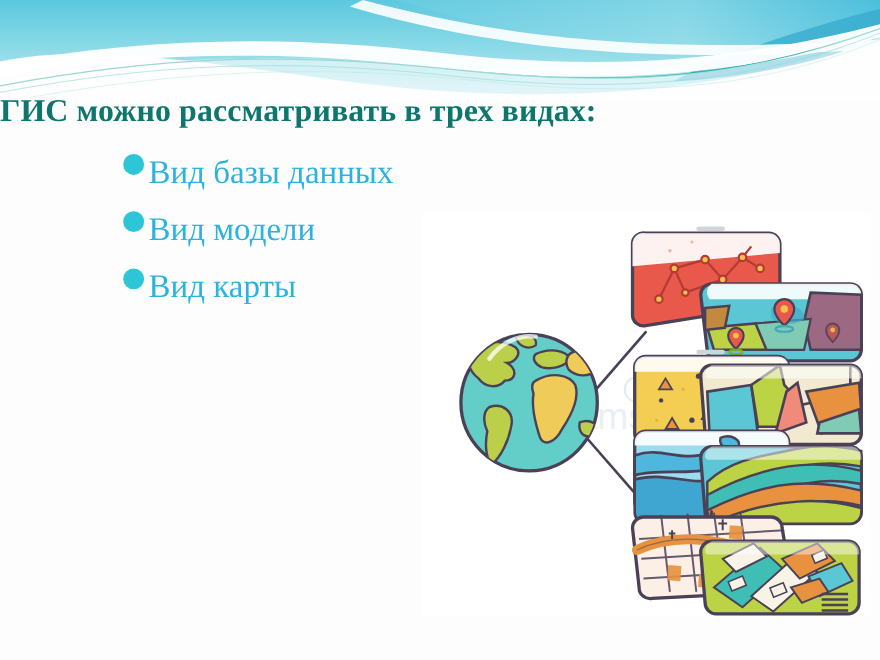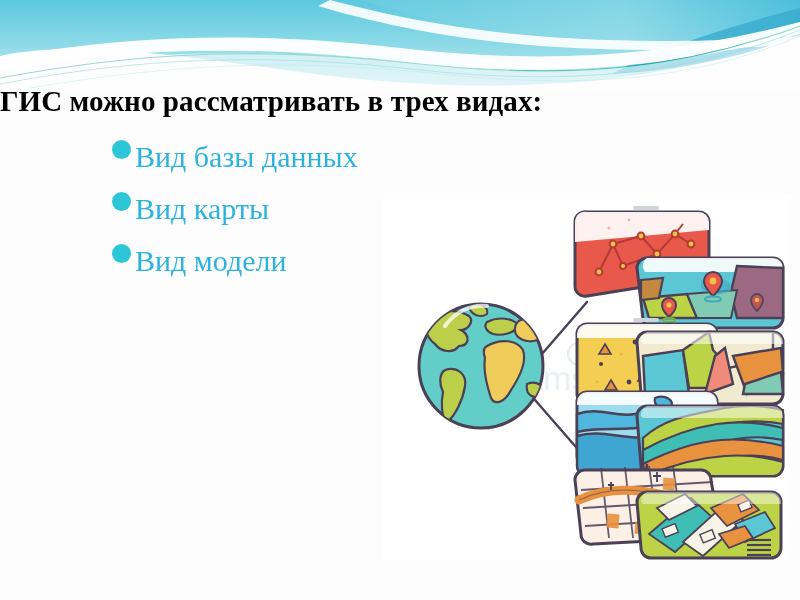--- a/index.html
+++ b/index.html
@@ -42,21 +42,21 @@
   .slide-title {
     position: absolute;
     left: 0px;
     top: 84px;
     width: 760px;
     font-family: "Liberation Serif", serif;
     font-weight: bold;
     font-size: 29px;
     line-height: 34px;
     letter-spacing: 0.1px;
-    color: #000000;
+    color: #0f766e;
     white-space: nowrap;
   }
 
   
   .bullet-list {
     position: absolute;
     left: 112px;
     top: 140px;
     width: 330px;
   }
@@ -150,26 +150,26 @@
 
   <div class="bullet-list">
 
     <div class="bullet-item">
       <span class="bullet-marker"></span>
       <span class="bullet-text">Вид базы данных</span>
     </div>
 
     <div class="bullet-item">
       <span class="bullet-marker"></span>
-      <span class="bullet-text">Вид карты</span>
+      <span class="bullet-text">Вид модели</span>
     </div>
 
     <div class="bullet-item">
       <span class="bullet-marker"></span>
-      <span class="bullet-text">Вид модели</span>
+      <span class="bullet-text">Вид карты</span>
     </div>
 
   </div>
 
   <div class="illustration">
     <svg width="408" height="366" viewBox="0 0 408 366" xmlns="http://www.w3.org/2000/svg">
       <defs>
         <clipPath id="clipGlobe">
             <circle cx="98" cy="172" r="62"></circle>
           </clipPath>

